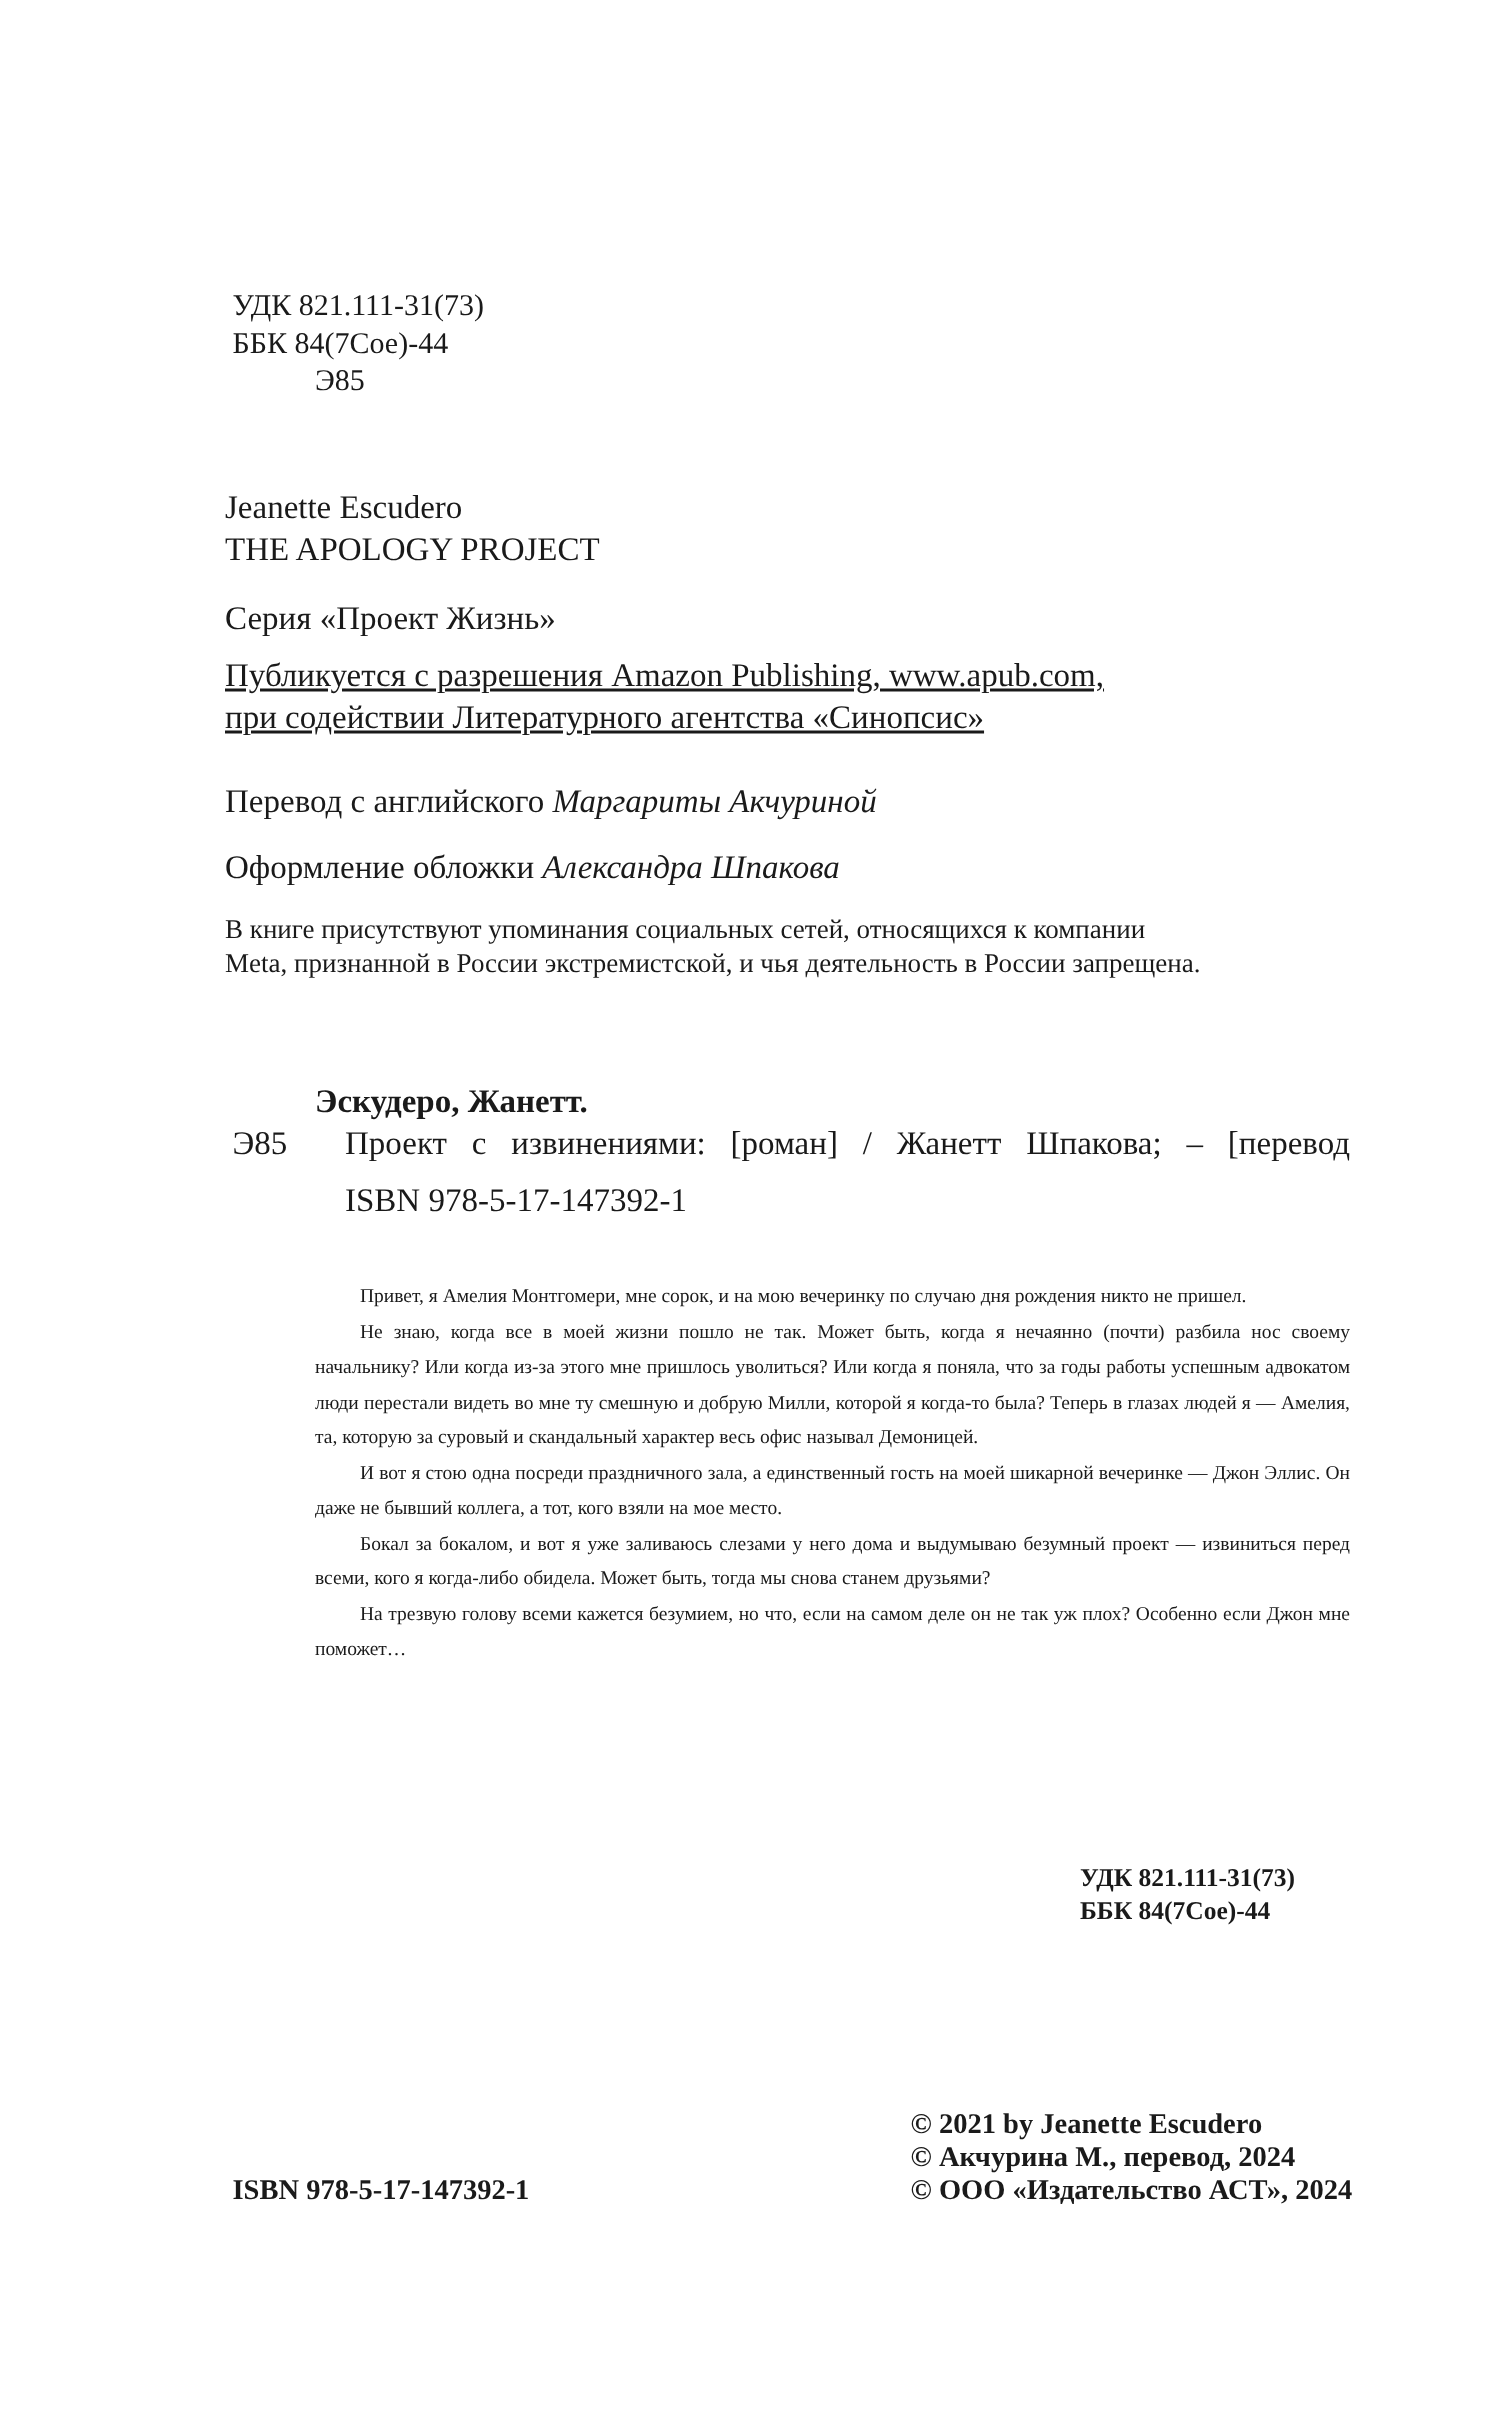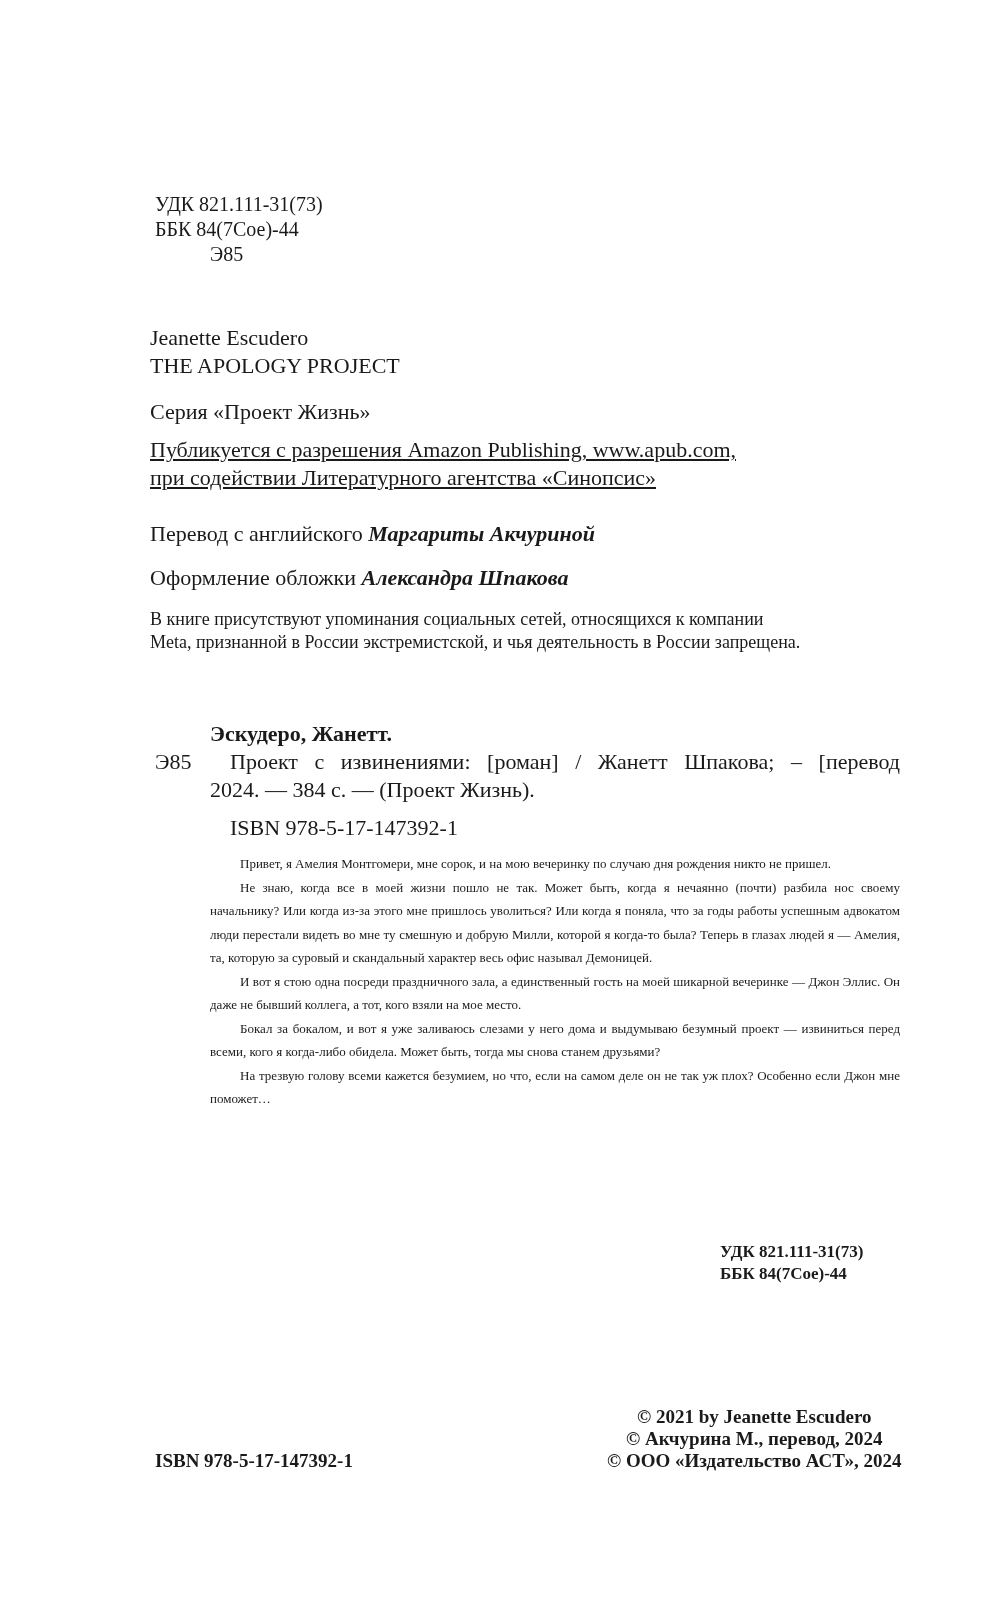--- a/index.html
+++ b/index.html
@@ -13,37 +13,37 @@
   .classif { left: 155px; top: 192px; font-size: 20px; line-height: 25px; }
   .classif .indent { padding-left: 55px; }
 
   .center-block { left: 150px; width: 700px; text-align: left; font-size: 22px; }
   .title-block { top: 324px; line-height: 28px; }
   .series { top: 398px; line-height: 28px; }
   .permission { top: 436px; line-height: 28px; text-decoration: underline; }
   .translation { top: 520px; line-height: 28px; }
   .cover { top: 564px; line-height: 28px; }
   .meta-note { left: 150px; width: 720px; top: 608px; font-size: 18px; line-height: 23px; }
-  i.it { font-style: italic; font-weight: bold; }
+  i.it { font-style: italic; }
 
   .catalog { left: 155px; top: 720px; width: 745px; font-size: 22px; line-height: 28px; }
   .catalog .author { padding-left: 55px; font-weight: bold; }
   .catalog .row { display: flex; }
   .catalog .code { width: 55px; flex: none; }
   .catalog .desc { text-align: justify; text-align-last: justify; }
   .catalog .desc-cont { padding-left: 55px; }
   .catalog .desc-last { padding-left: 55px; text-align: left; }
   .catalog .isbn { padding-left: 75px; margin-top: 10px; }
 
   .abstract { left: 210px; top: 852px; width: 690px; font-size: 13px; line-height: 23.5px; }
   .abstract p { margin: 0; text-indent: 30px; text-align: justify; }
 
   .udk-bottom { left: 720px; top: 1241px; font-size: 17px; line-height: 22px; font-weight: bold; }
 
-  .copyrights { left: 607px; top: 1406px; font-size: 19px; line-height: 22px; font-weight: bold; text-align: center; }
+  .copyrights { left: 607px; top: 1406px; font-size: 19px; line-height: 22px; font-weight: bold; }
   .isbn-bottom { left: 155px; top: 1450px; font-size: 19px; font-weight: bold; }
 </style>
 </head>
 <body>
 
 <div class="abs classif">
   <div class="line">УДК 821.111-31(73)</div>
   <div class="line">ББК 84(7Сое)-44</div>
   <div class="line indent">Э85</div>
 </div>
@@ -72,21 +72,20 @@
   <div>В книге присутствуют упоминания социальных сетей, относящихся к компании</div>
   <div>Meta,  признанной в России экстремистской, и чья деятельность в России запрещена.</div>
 </div>
 
 <div class="abs catalog">
   <div class="author">Эскудеро, Жанетт.</div>
   <div class="row">
     <span class="code">Э85</span>
     <span class="desc" style="flex:1; padding-left:20px;">Проект с извинениями: [роман] / Жанетт Шпакова; – [перевод</span>
   </div>
-  <div class="desc-last">2024. — 384 с. — (Проект Жизнь).</div>
   <div class="isbn">ISBN 978-5-17-147392-1</div>
 </div>
 
 <div class="abs abstract">
   <p>Привет, я Амелия Монтгомери, мне сорок, и на мою вечеринку по случаю дня рождения никто не пришел.</p>
   <p>Не знаю, когда все в моей жизни пошло не так. Может быть, когда я нечаянно (почти) разбила нос своему начальнику? Или когда из-за этого мне пришлось уволиться? Или когда я поняла, что за годы работы успешным адвокатом люди перестали видеть во мне ту смешную и добрую Милли, которой я когда-то была? Теперь в глазах людей я — Амелия, та, которую за суровый и скандальный характер весь офис называл Демоницей.</p>
   <p>И вот я стою одна посреди праздничного зала, а единственный гость на моей шикарной вечеринке — Джон Эллис. Он даже не бывший коллега, а тот, кого взяли на мое место.</p>
   <p>Бокал за бокалом, и вот я уже заливаюсь слезами у него дома и выдумываю безумный проект — извиниться перед всеми, кого я когда-либо обидела. Может быть, тогда мы снова станем друзьями?</p>
   <p>На трезвую голову всеми кажется безумием, но что, если на самом деле он не так уж плох? Особенно если Джон мне поможет…</p>
 </div>

